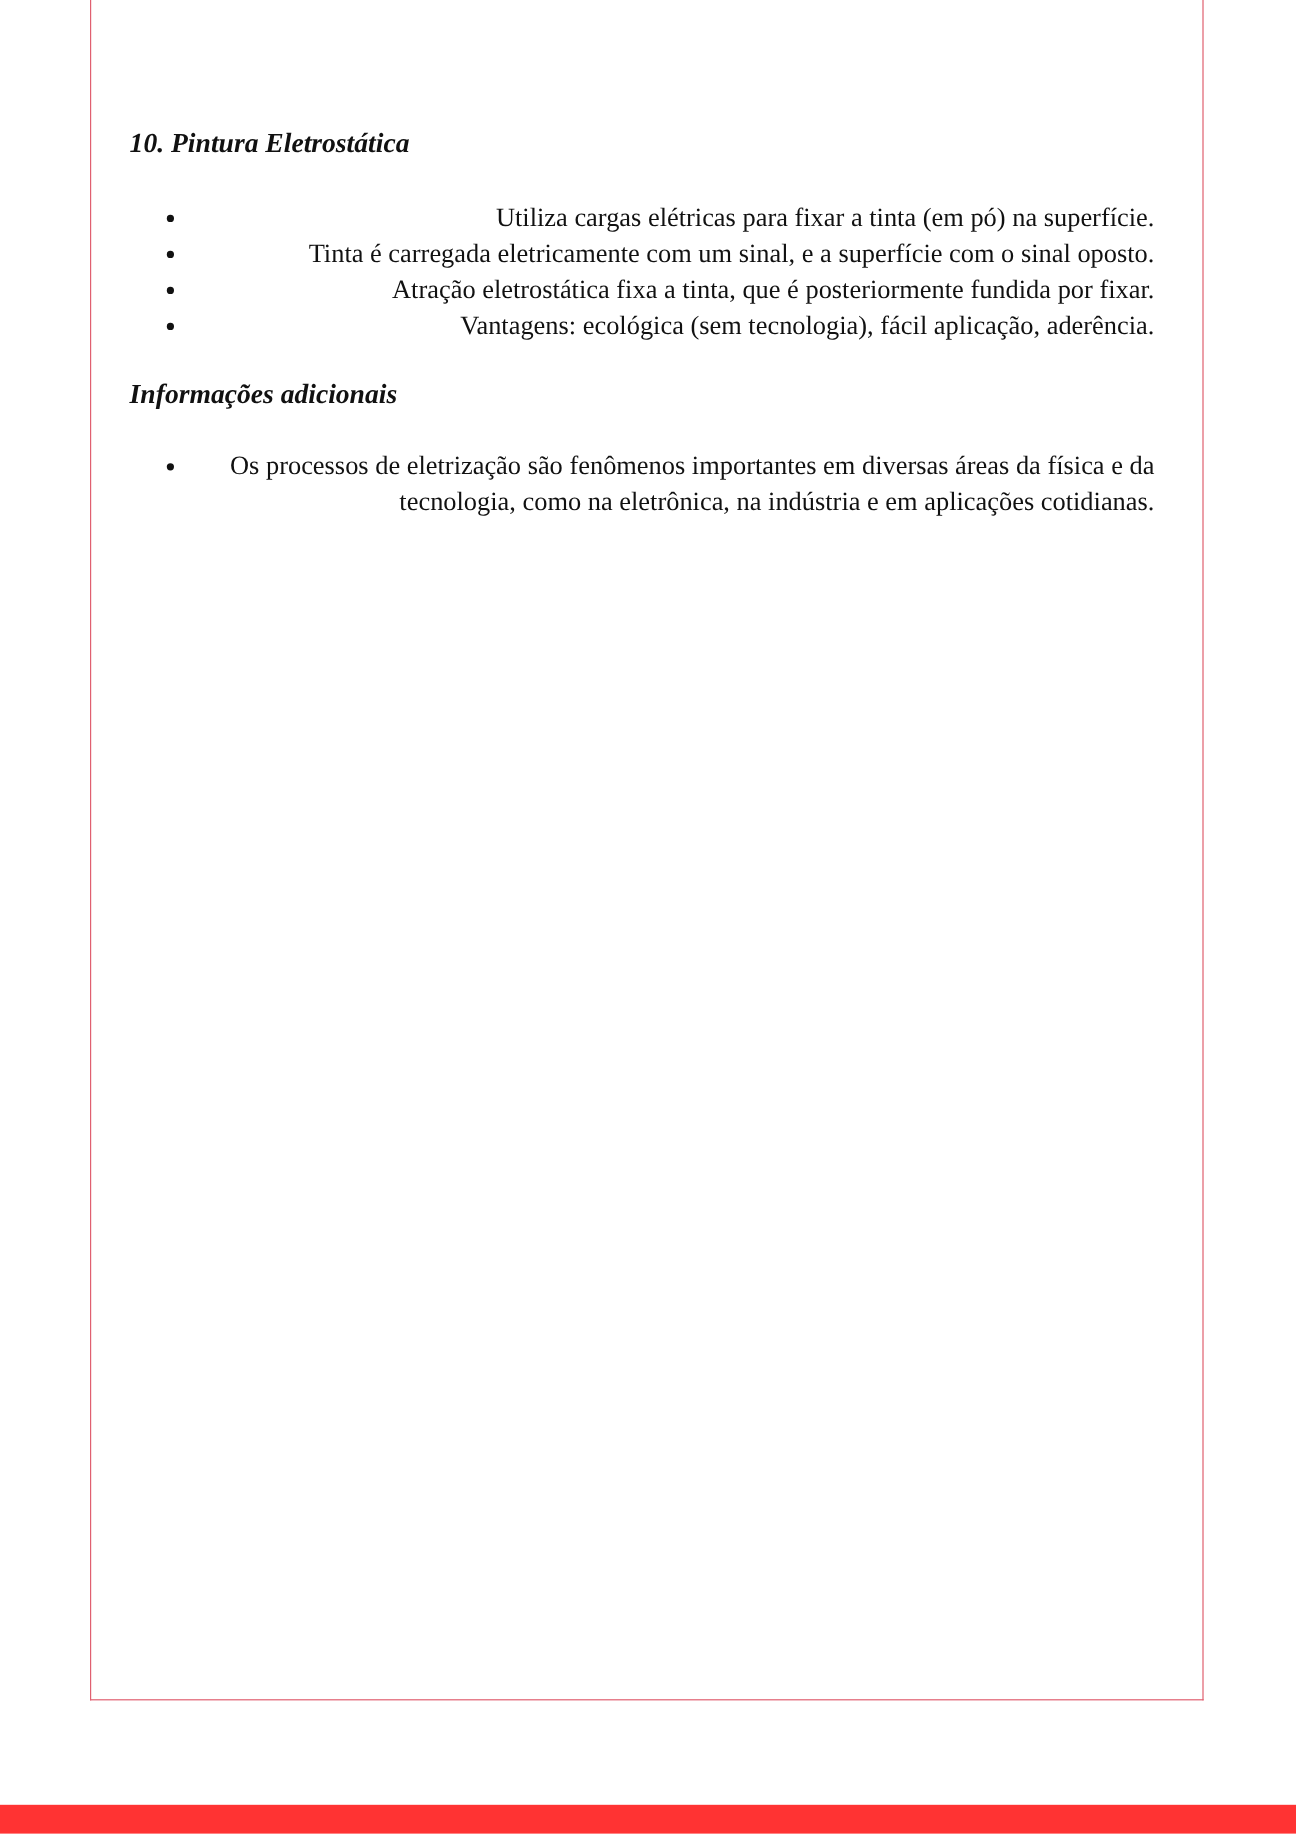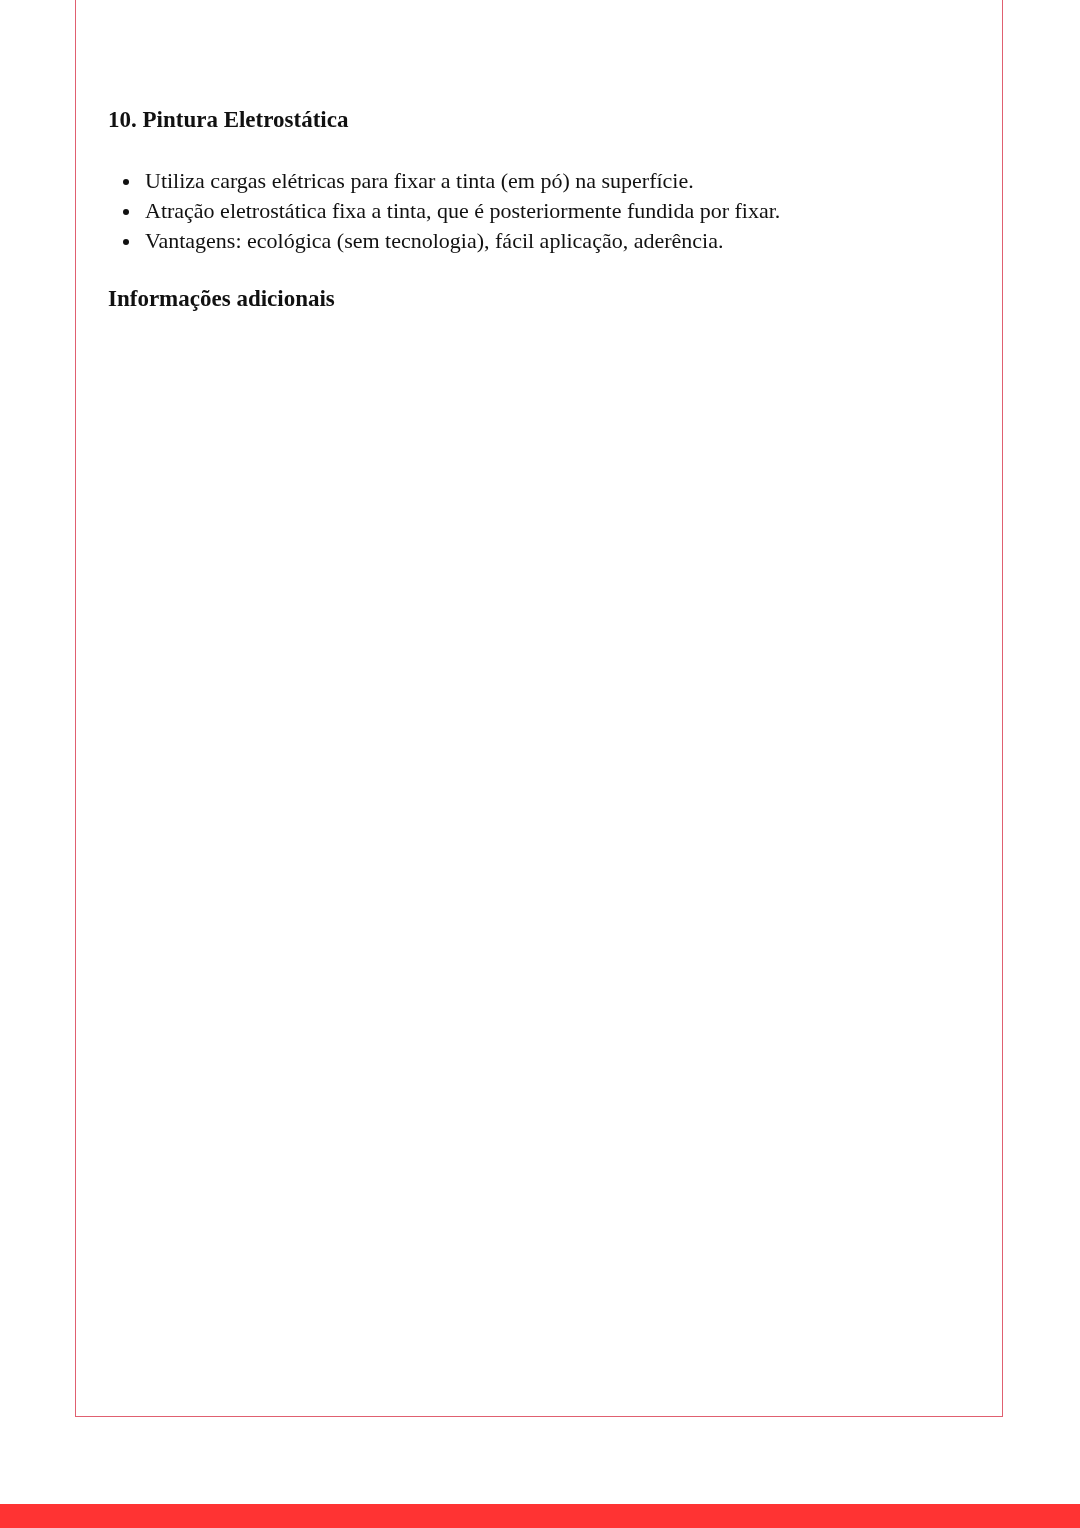--- a/index.html
+++ b/index.html
@@ -11,24 +11,24 @@
     }
     .frame {
       position: absolute; left: 75px; top: -2px; width: 928px; height: 1419px;
       border: 1.5px solid #e06070; border-top: none; box-sizing: border-box;
     }
     .content {
       position: absolute; left: 108px; top: 104px; width: 870px;
     }
     h2 {
       font-family: "Liberation Serif", serif;
-      font-size: 23px; font-weight: bold; margin: 0; line-height: 32px;
+      font-size: 23px; font-weight: bold; margin: 0; line-height: 32px; font-style: italic;
     }
     ul {
-      margin: 0; padding: 0; list-style: none;
+      margin: 16px; padding: 0; list-style: none; text-align: right;
     }
     li {
       position: relative; padding-left: 37px;
       font-family: "Liberation Serif", serif;
       font-size: 22px; line-height: 30px;
     }
     li::before {
       content: ""; position: absolute; left: 15px; top: 13px;
       width: 6px; height: 6px; border-radius: 50%; background: #111;
     }
@@ -42,22 +42,24 @@
   </style>
 </head>
 <body>
 
 <div class="frame"></div>
 
 <div class="content">
   <h2>10. Pintura Eletrostática</h2>
   <ul class="sec1-list">
     <li>Utiliza cargas elétricas para fixar a tinta (em pó) na superfície.</li>
+    <li>Tinta é carregada eletricamente com um sinal, e a superfície com o sinal oposto.</li>
     <li>Atração eletrostática fixa a tinta, que é posteriormente fundida por fixar.</li>
     <li>Vantagens: ecológica (sem tecnologia), fácil aplicação, aderência.</li>
   </ul>
 
   <h2 class="sec2-title">Informações adicionais</h2>
   <ul class="sec2-list">
+    <li>Os processos de eletrização são fenômenos importantes em diversas áreas da física e da tecnologia, como na eletrônica, na indústria e em aplicações cotidianas.</li>
   </ul>
 </div>
 
 <div class="bottom-bar"></div>
 
 </body></html>

